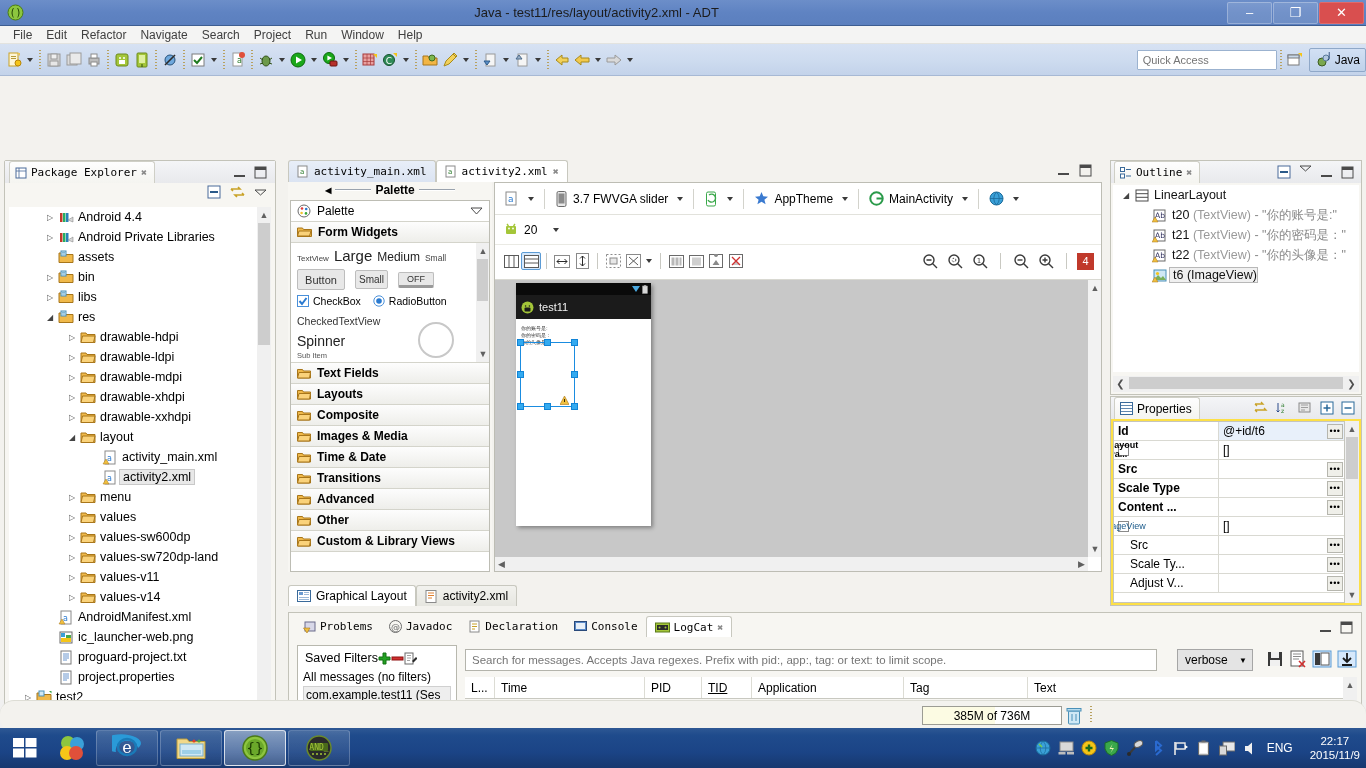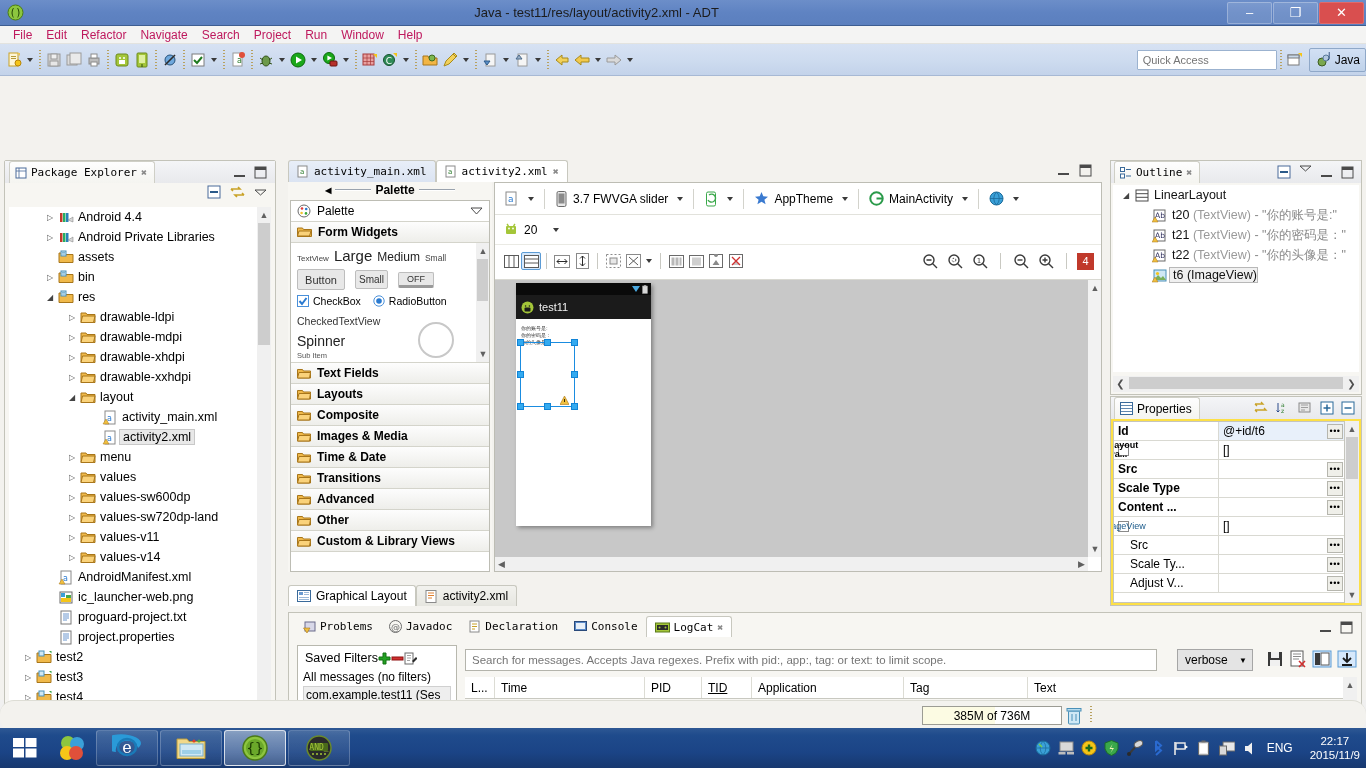--- a/index.html
+++ b/index.html
@@ -27,21 +27,21 @@
   .wbtn { width:45px; height:22px; display:flex; align-items:center; justify-content:center;
           font-size:13px; color:#fff; background:rgba(255,255,255,0.12);
           border:1px solid rgba(255,255,255,0.28); margin-left:1px; border-radius:2px; }
   .wbtn.close { background:#d94f4f; border-color:#e06a6a; }
   
   #menubar {
     position:absolute; left:0; top:26px; width:1366px; height:18px;
     background:#f4f4f3; display:flex; align-items:center; padding-left:6px;
     border-bottom:1px solid #e3e3df;
   }
-  #menubar .mi { padding:1px 7px; font-size:12px; color:#be185d; }
+  #menubar .mi { padding:1px 7px; font-size:12px; color:#404040; }
   
   #toolbar {
     position:absolute; left:0; top:44px; width:1366px; height:32px;
     background:linear-gradient(to bottom,#d7e2f3 0%,#cddbef 55%,#c3d3ea 100%);
     border-bottom:1px solid #a7b9d4; display:flex; align-items:center; padding-left:4px;
   }
   .tb-ic { width:20px; height:22px; display:flex; align-items:center; justify-content:center; position:relative; }
   .tb-arrow { width:12px; height:22px; display:flex; align-items:center; justify-content:center; }
   .tb-arrow:after { content:""; border-left:3.5px solid transparent; border-right:3.5px solid transparent; border-top:4px solid #3a3a3a; }
   .tb-sep { width:2px; height:20px; margin:0 3px;
@@ -463,29 +463,52 @@
               <svg width="16" height="15">
                 <path d="M1 3 h5 l1 1.5 h8 v8 H1z" fill="#f0b94a" stroke="#a8761a"></path>
                 <rect x="3" y="1" width="5" height="5" fill="#cfe8f5" stroke="#4a90b8"></rect>
                 <path d="M4 2.5 h3 M4 4 h3" stroke="#4a90b8" stroke-width="0.6"></path>
               </svg>
             </span>
             <span class="tlabel">bin</span>
           </div>
           <div class="trow">
             <span style="width:34px"></span>
-            <span class="tarrow open"></span>
+            <span class="tarrow closed"></span>
             <span class="ticon">
               <svg width="16" height="15">
                 <path d="M1 3 h5 l1 1.5 h8 v8 H1z" fill="#f0b94a" stroke="#a8761a"></path>
                 <rect x="3" y="1" width="5" height="5" fill="#cfe8f5" stroke="#4a90b8"></rect>
                 <path d="M4 2.5 h3 M4 4 h3" stroke="#4a90b8" stroke-width="0.6"></path>
               </svg>
             </span>
+            <span class="tlabel">libs</span>
+          </div>
+          <div class="trow">
+            <span style="width:34px"></span>
+            <span class="tarrow open"></span>
+            <span class="ticon">
+              <svg width="16" height="15">
+                <path d="M1 3 h5 l1 1.5 h8 v8 H1z" fill="#f0b94a" stroke="#a8761a"></path>
+                <rect x="3" y="1" width="5" height="5" fill="#cfe8f5" stroke="#4a90b8"></rect>
+                <path d="M4 2.5 h3 M4 4 h3" stroke="#4a90b8" stroke-width="0.6"></path>
+              </svg>
+            </span>
             <span class="tlabel">res</span>
+          </div>
+          <div class="trow">
+            <span style="width:56px"></span>
+            <span class="tarrow closed"></span>
+            <span class="ticon">
+              <svg width="16" height="15">
+                <path d="M1 3 h5 l1 1.5 h8 v8 H1z" fill="#f0b94a" stroke="#a8761a"></path>
+                <path d="M2.5 6 h12.5 l-1.5 6.5 H1z" fill="#fad27a" stroke="#a8761a"></path>
+              </svg>
+            </span>
+            <span class="tlabel">drawable-hdpi</span>
           </div>
           <div class="trow">
             <span style="width:56px"></span>
             <span class="tarrow closed"></span>
             <span class="ticon">
               <svg width="16" height="15">
                 <path d="M1 3 h5 l1 1.5 h8 v8 H1z" fill="#f0b94a" stroke="#a8761a"></path>
                 <path d="M2.5 6 h12.5 l-1.5 6.5 H1z" fill="#fad27a" stroke="#a8761a"></path>
               </svg>
             </span>

